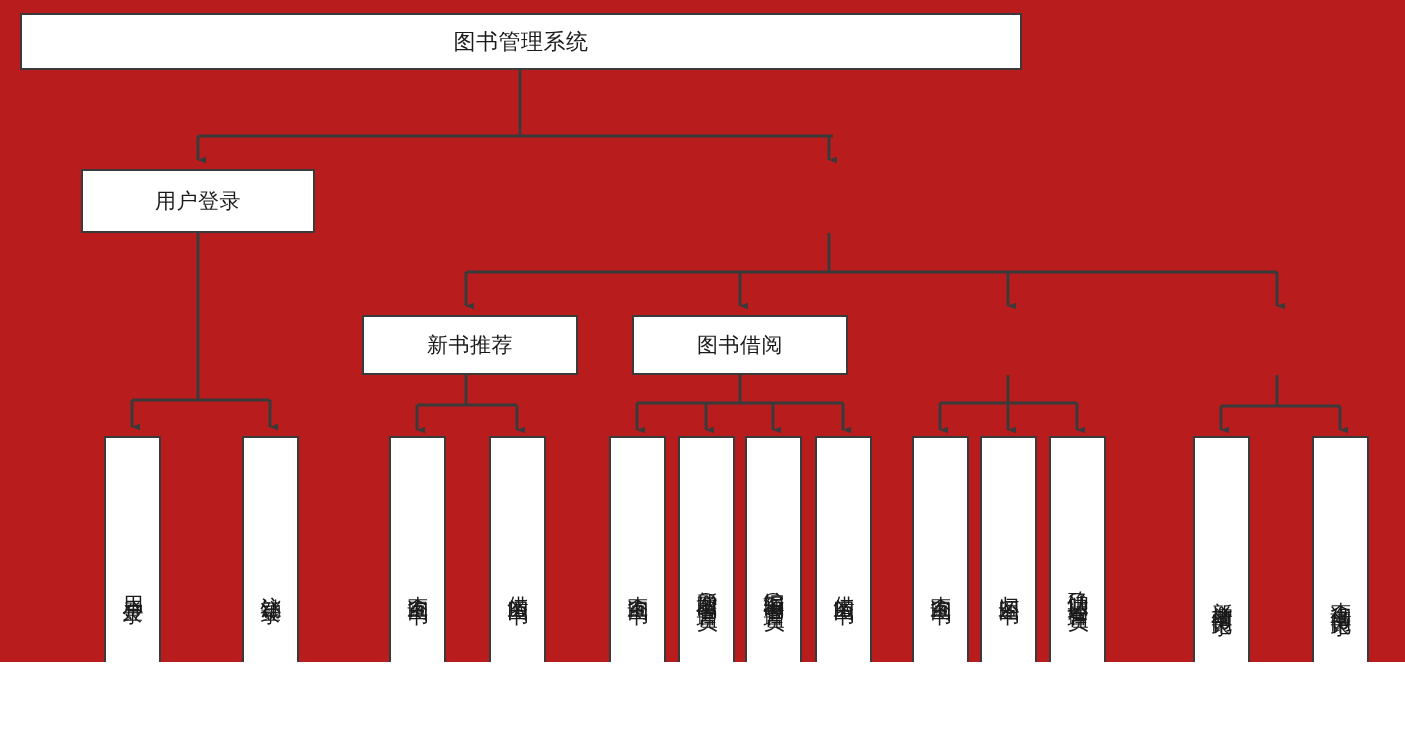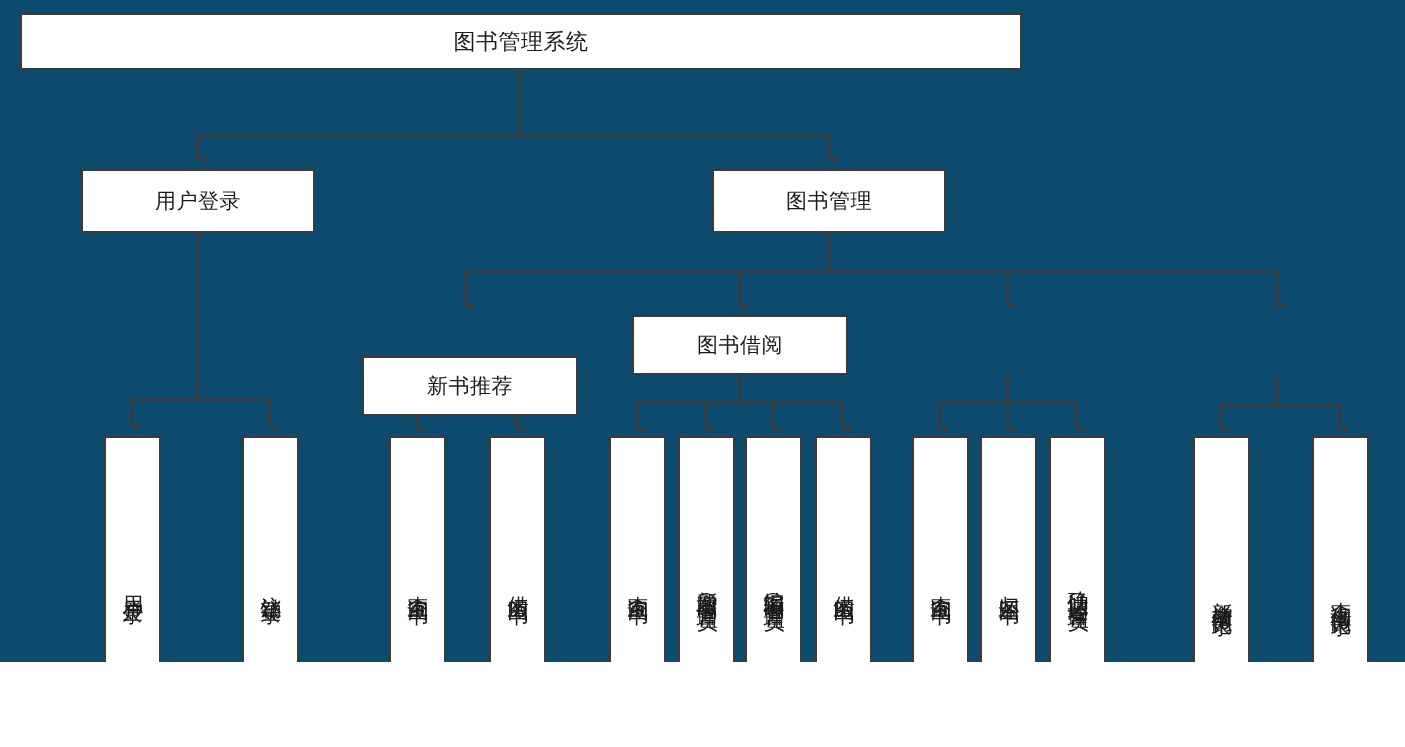--- a/index.html
+++ b/index.html
@@ -7,21 +7,21 @@
     padding: 0;
     background: #ffffff;
   }
   body {
     font-family: "DejaVu Sans", "Liberation Sans", sans-serif;
   }
   #diagram-root {
     position: relative;
     width: 1405px;
     height: 662px;
-    background: #0c4a6e;
+    background: #b91c1c;
     overflow: hidden;
   }
   #diagram-svg {
     position: absolute;
     top: 0;
     left: 0;
     width: 1405px;
     height: 747px;
   }
   .node-box {
@@ -119,25 +119,22 @@
     </g>
   </svg>
 
   <div class="node-box node-h node-root" style="left:20px; top:13px; width:1002px; height:57px;">
     <span>图书管理系统</span>
   </div>
 
   <div class="node-box node-h" style="left:81px; top:169px; width:234px; height:64px;">
     <span>用户登录</span>
   </div>
-  <div class="node-box node-h" style="left:712px; top:169px; width:234px; height:64px;">
-    <span>图书管理</span>
-  </div>
 
-  <div class="node-box node-h" style="left:362px; top:315px; width:216px; height:60px;margin-top:41px;">
+  <div class="node-box node-h" style="left:362px; top:315px; width:216px; height:60px;">
     <span>新书推荐</span>
   </div>
   <div class="node-box node-h" style="left:632px; top:315px; width:216px; height:60px;">
     <span>图书借阅</span>
   </div>
 
   <div class="node-box node-v" style="left:104px; top:436px; width:57px; height:297px;">
     <span class="vlabel">用户登录</span>
   </div>
   <div class="node-box node-v" style="left:242px; top:436px; width:57px; height:297px;">

